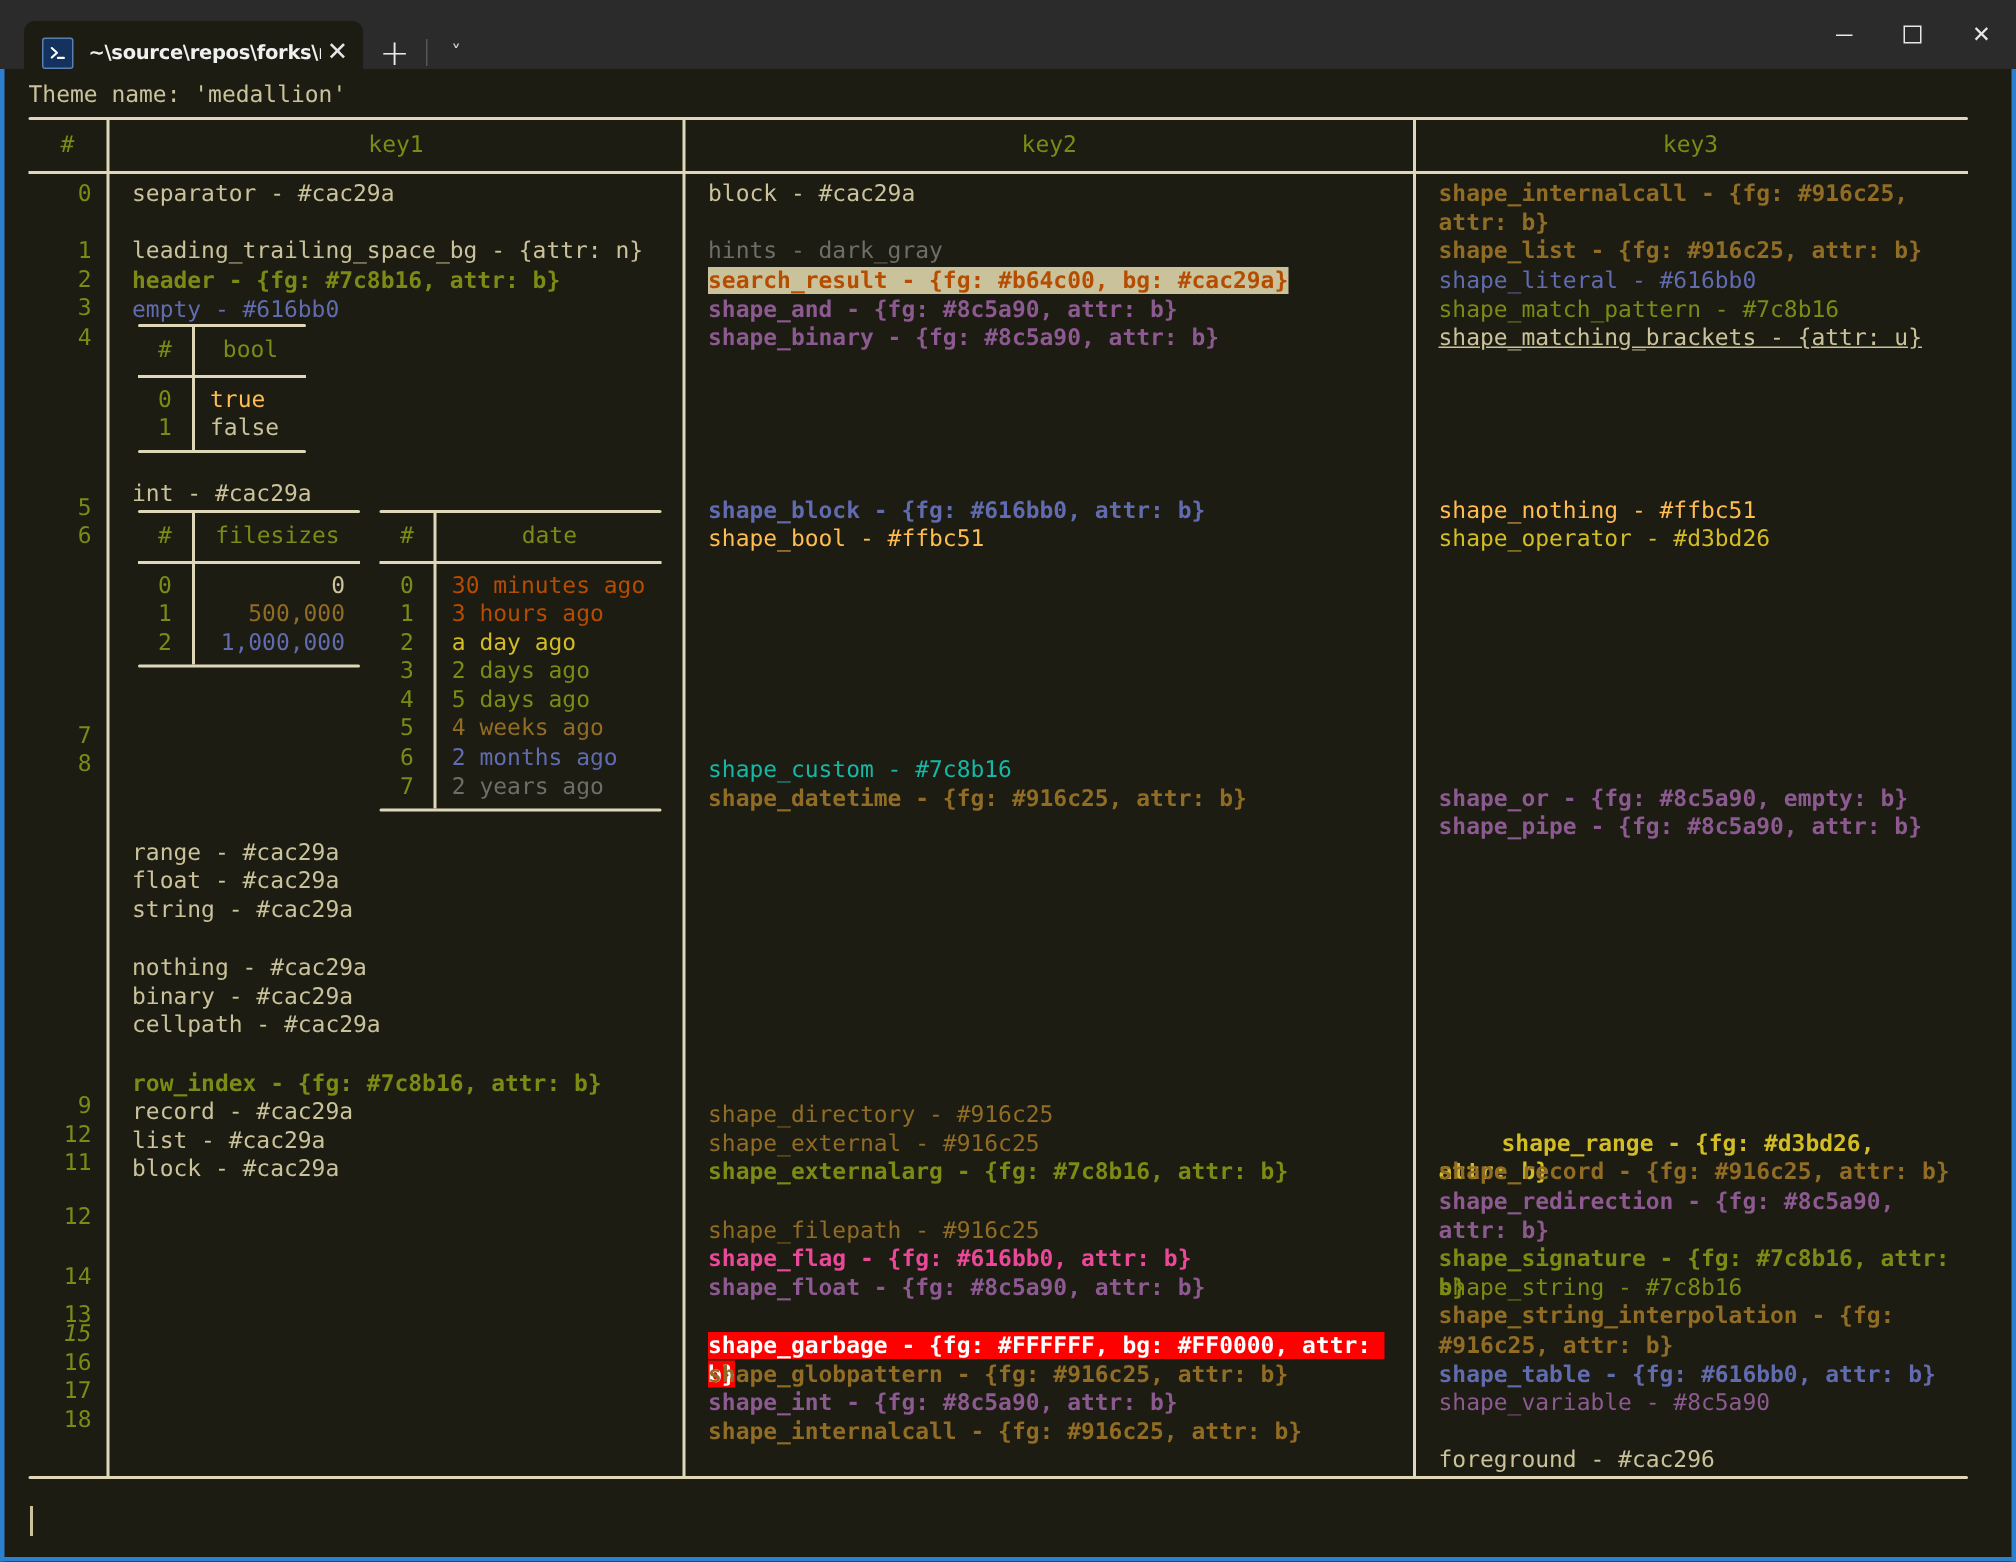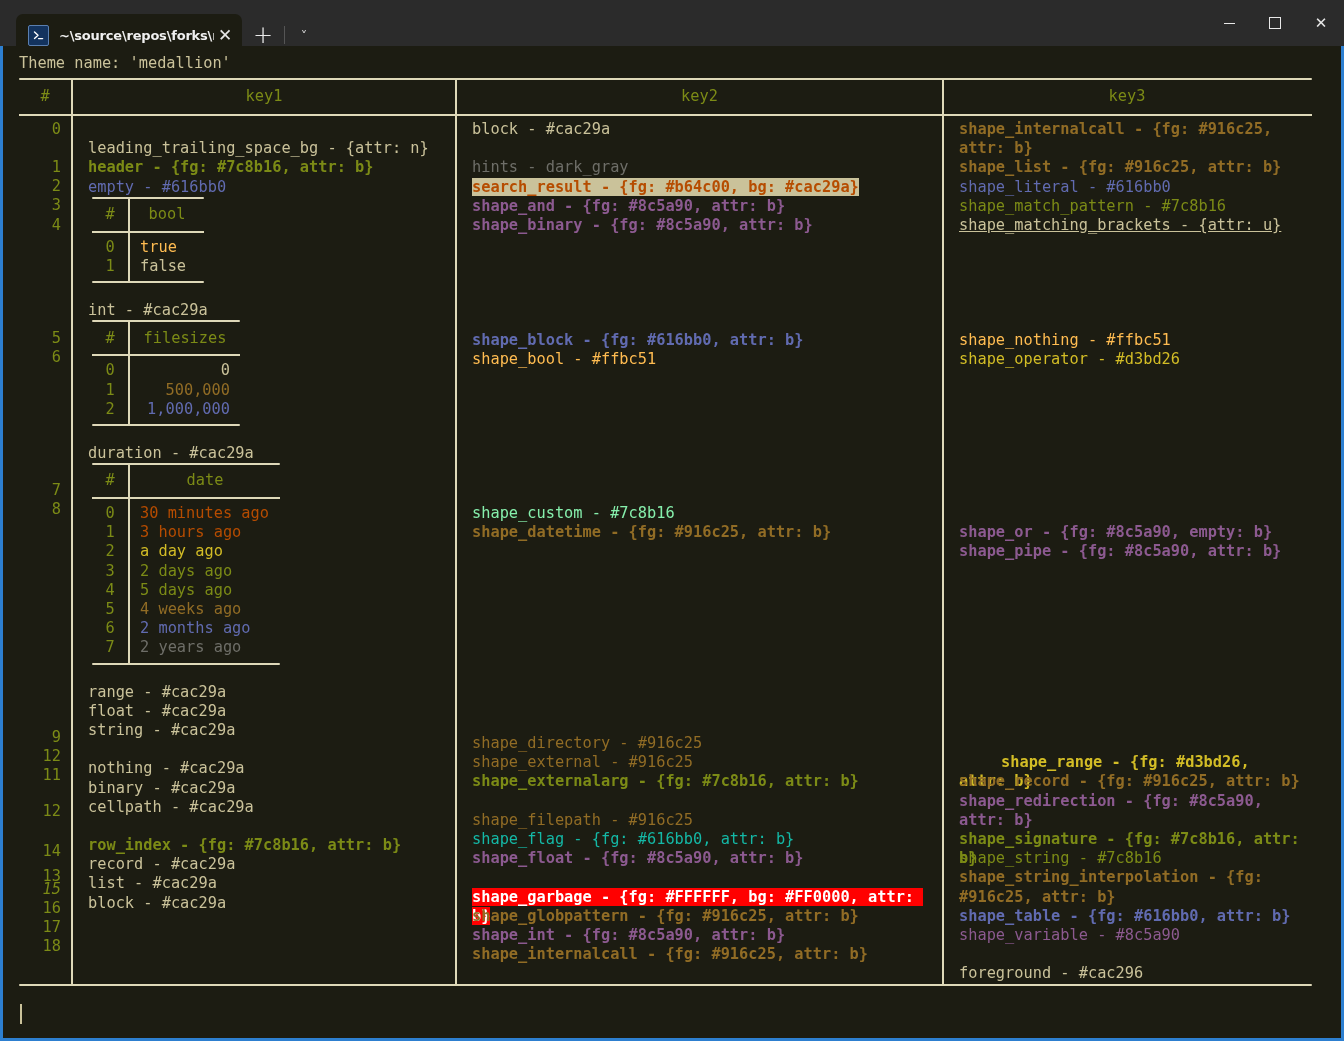--- a/index.html
+++ b/index.html
@@ -264,20 +264,21 @@
               <div class="idx" style="position: absolute; right: 10px; top: 726px;">14</div>
               <div class="idx" style="position: absolute; right: 10px; top: 764px; font-style: italic;">15</div>
               <div class="idx" style="position: absolute; right: 10px; top: 783px;">16</div>
               <div class="idx" style="position: absolute; right: 10px; top: 802px;">17</div>
               <div class="idx" style="position: absolute; right: 10px; top: 821px;">18</div>
             </div>
           <div class="vline"></div>
 
           <div class="bodycol c1">
             <div id="k1head">
+                <div class="ln"><span style="color: rgb(202, 194, 154);">separator - #cac29a</span></div>
                 <div class="ln">&nbsp;</div>
                 <div class="ln"><span style="color: rgb(202, 194, 154);">leading_trailing_space_bg - {attr: n}</span></div>
                 <div class="ln"><span style="color: rgb(124, 139, 22); font-weight: bold;">header - {fg: #7c8b16, attr: b}</span></div>
                 <div class="ln"><span style="color: rgb(97, 107, 176);">empty - #616bb0</span></div>
               </div>
 
             <div class="sub" id="booltbl" style="width: 112px; margin-left: 4px; margin-bottom: 18px;"><div class="sub-top" style="width: 100%;"></div><div class="sub-row sub-head">
                   <div class="sub-c sub-hidx" style="width: 36px;">#</div>
                   <div class="sub-v" style="align-self: stretch;"></div>
                   <div class="sub-c sub-hname" style="width: 74px;">bool</div>
@@ -292,21 +293,20 @@
             <div class="sub" id="filetbl" style="width: 148px; margin-left: 4px; margin-bottom: 18px;"><div class="sub-top" style="width: 100%;"></div><div class="sub-row sub-head">
                   <div class="sub-c sub-hidx" style="width: 36px;">#</div>
                   <div class="sub-v" style="align-self: stretch;"></div>
                   <div class="sub-c sub-hname" style="width: 110px;">filesizes</div>
                 </div><div class="sub-sep" style="width: 100%;"></div><div class="sub-row">
                   <div class="sub-c sub-body" style="width: 36px;"><div class="sub-idx">0</div><div class="sub-idx">1</div><div class="sub-idx">2</div></div>
                   <div class="sub-v"></div>
                   <div class="sub-c sub-body" style="width: 110px;"><div class="sub-val" style="color: rgb(202, 194, 154); text-align: right; padding: 0px 10px 0px 0px;">0</div><div class="sub-val" style="color: rgb(145, 108, 37); text-align: right; padding: 0px 10px 0px 0px;">500,000</div><div class="sub-val" style="color: rgb(97, 107, 176); text-align: right; padding: 0px 10px 0px 0px;">1,000,000</div></div>
                 </div><div class="sub-bot" style="width: 100%;"></div></div>
 
-            <div class="ln" id="durline" style="color: rgb(202, 194, 154); margin-bottom: 0px;">duration - #cac29a</div>
 
             <div class="sub" id="datetbl" style="width: 188px; margin-left: 4px; margin-bottom: 18px;"><div class="sub-top" style="width: 100%;"></div><div class="sub-row sub-head">
                   <div class="sub-c sub-hidx" style="width: 36px;">#</div>
                   <div class="sub-v" style="align-self: stretch;"></div>
                   <div class="sub-c sub-hname" style="width: 150px;">date</div>
                 </div><div class="sub-sep" style="width: 100%;"></div><div class="sub-row">
                   <div class="sub-c sub-body" style="width: 36px;"><div class="sub-idx">0</div><div class="sub-idx">1</div><div class="sub-idx">2</div><div class="sub-idx">3</div><div class="sub-idx">4</div><div class="sub-idx">5</div><div class="sub-idx">6</div><div class="sub-idx">7</div></div>
                   <div class="sub-v"></div>
                   <div class="sub-c sub-body" style="width: 150px;"><div class="sub-val" style="color: rgb(182, 76, 0); text-align: left; padding: 0px 0px 0px 10px;">30 minutes ago</div><div class="sub-val" style="color: rgb(182, 76, 0); text-align: left; padding: 0px 0px 0px 10px;">3 hours ago</div><div class="sub-val" style="color: rgb(211, 189, 38); text-align: left; padding: 0px 0px 0px 10px;">a day ago</div><div class="sub-val" style="color: rgb(124, 139, 22); text-align: left; padding: 0px 0px 0px 10px;">2 days ago</div><div class="sub-val" style="color: rgb(124, 139, 22); text-align: left; padding: 0px 0px 0px 10px;">5 days ago</div><div class="sub-val" style="color: rgb(145, 108, 37); text-align: left; padding: 0px 0px 0px 10px;">4 weeks ago</div><div class="sub-val" style="color: rgb(97, 107, 176); text-align: left; padding: 0px 0px 0px 10px;">2 months ago</div><div class="sub-val" style="color: rgb(110, 110, 104); text-align: left; padding: 0px 0px 0px 10px;">2 years ago</div></div>
                 </div><div class="sub-bot" style="width: 100%;"></div></div>
@@ -342,38 +342,38 @@
               <div class="ln">&nbsp;</div>
               <div class="ln"><span style="color: rgb(97, 107, 176); font-weight: bold;">shape_block - {fg: #616bb0, attr: b}</span></div>
               <div class="ln"><span style="color: rgb(255, 188, 81);">shape_bool - #ffbc51</span></div>
               <div class="ln">&nbsp;</div>
               <div class="ln">&nbsp;</div>
               <div class="ln">&nbsp;</div>
               <div class="ln">&nbsp;</div>
               <div class="ln">&nbsp;</div>
               <div class="ln">&nbsp;</div>
               <div class="ln">&nbsp;</div>
-              <div class="ln"><span style="color: #86efac;">shape_custom - #7c8b16</span></div>
+              <div class="ln"><span style="color: #14b8a6;">shape_custom - #7c8b16</span></div>
               <div class="ln"><span style="color: rgb(145, 108, 37); font-weight: bold;">shape_datetime - {fg: #916c25, attr: b}</span></div>
               <div class="ln">&nbsp;</div>
               <div class="ln">&nbsp;</div>
               <div class="ln">&nbsp;</div>
               <div class="ln">&nbsp;</div>
               <div class="ln">&nbsp;</div>
               <div class="ln">&nbsp;</div>
               <div class="ln">&nbsp;</div>
               <div class="ln">&nbsp;</div>
               <div class="ln">&nbsp;</div>
               <div class="ln">&nbsp;</div>
               <div class="ln"><span style="color: rgb(145, 108, 37);">shape_directory - #916c25</span></div>
               <div class="ln"><span style="color: rgb(145, 108, 37);">shape_external - #916c25</span></div>
               <div class="ln"><span style="color: rgb(124, 139, 22); font-weight: bold;">shape_externalarg - {fg: #7c8b16, attr: b}</span></div>
               <div class="ln">&nbsp;</div>
               <div class="ln"><span style="color: rgb(145, 108, 37);">shape_filepath - #916c25</span></div>
-              <div class="ln"><span style="color: #14b8a6; font-weight: normal;">shape_flag - {fg: #616bb0, attr: b}</span></div>
+              <div class="ln"><span style="color: #ec4899; font-weight: bold;">shape_flag - {fg: #616bb0, attr: b}</span></div>
               <div class="ln"><span style="color: rgb(140, 90, 144); font-weight: bold;">shape_float - {fg: #8c5a90, attr: b}</span></div>
               <div class="ln">&nbsp;</div>
               <div class="ln"><span style="color: rgb(255, 255, 255); background: rgb(255, 0, 0); font-weight: bold;">shape_garbage - {fg: #FFFFFF, bg: #FF0000, attr: b}</span></div>
               <div class="ln"><span style="color: rgb(145, 108, 37); font-weight: bold;">shape_globpattern - {fg: #916c25, attr: b}</span></div>
               <div class="ln"><span style="color: rgb(140, 90, 144); font-weight: bold;">shape_int - {fg: #8c5a90, attr: b}</span></div>
               <div class="ln"><span style="color: rgb(145, 108, 37); font-weight: bold;">shape_internalcall - {fg: #916c25, attr: b}</span></div>
             </div>
           <div class="vline"></div>
 
           <div class="bodycol c3" id="k3col">

